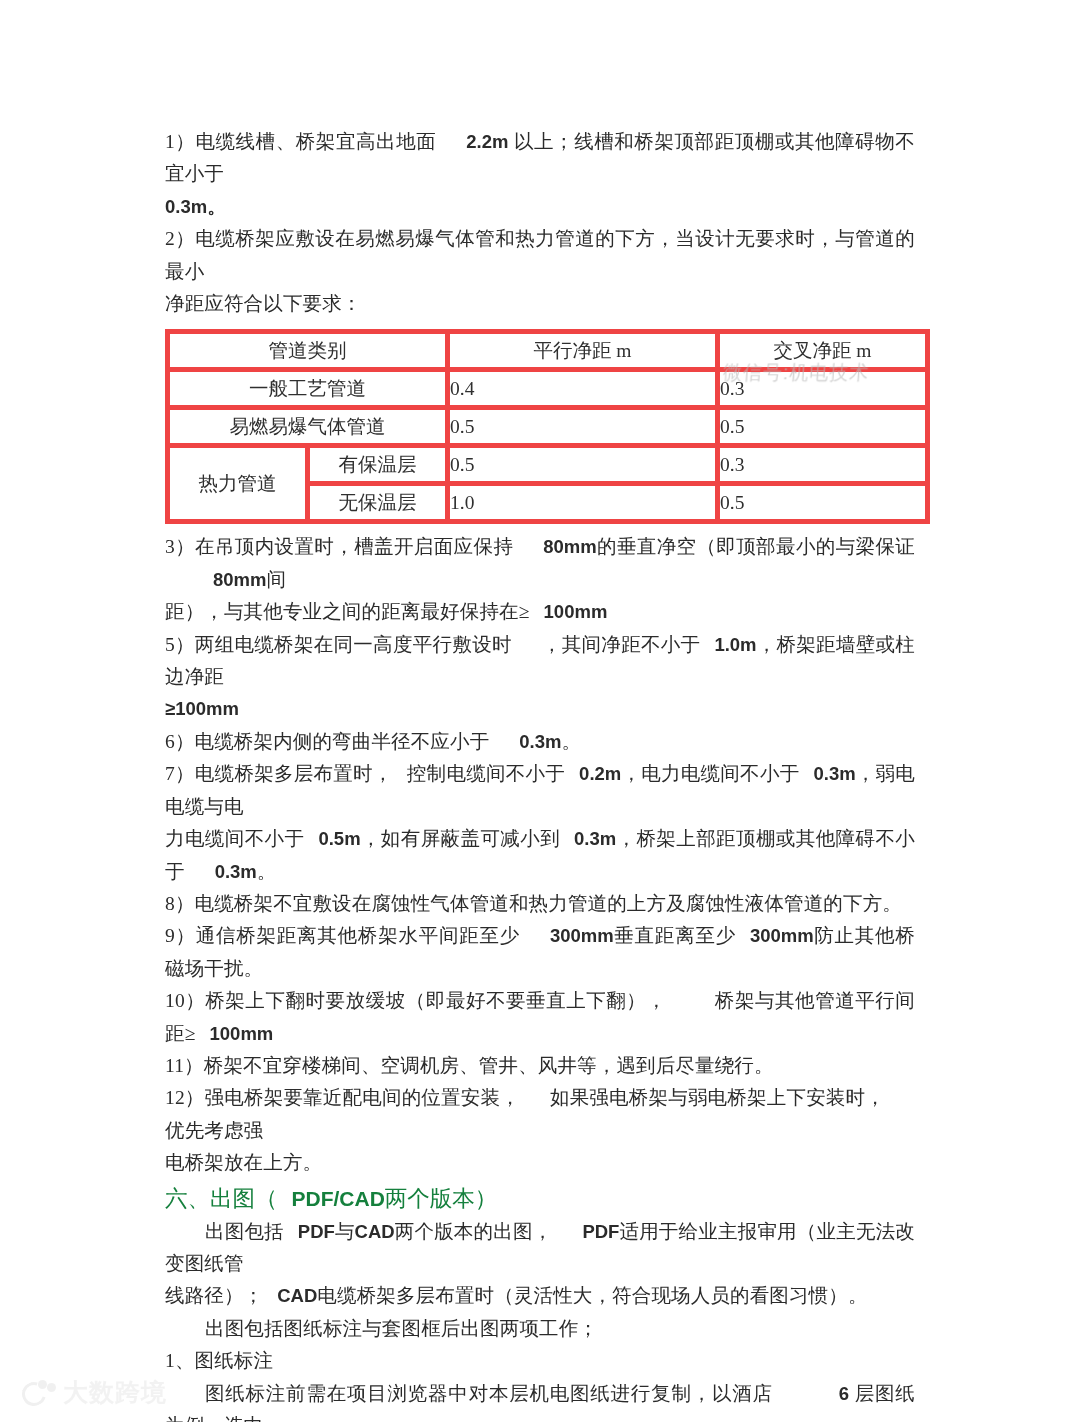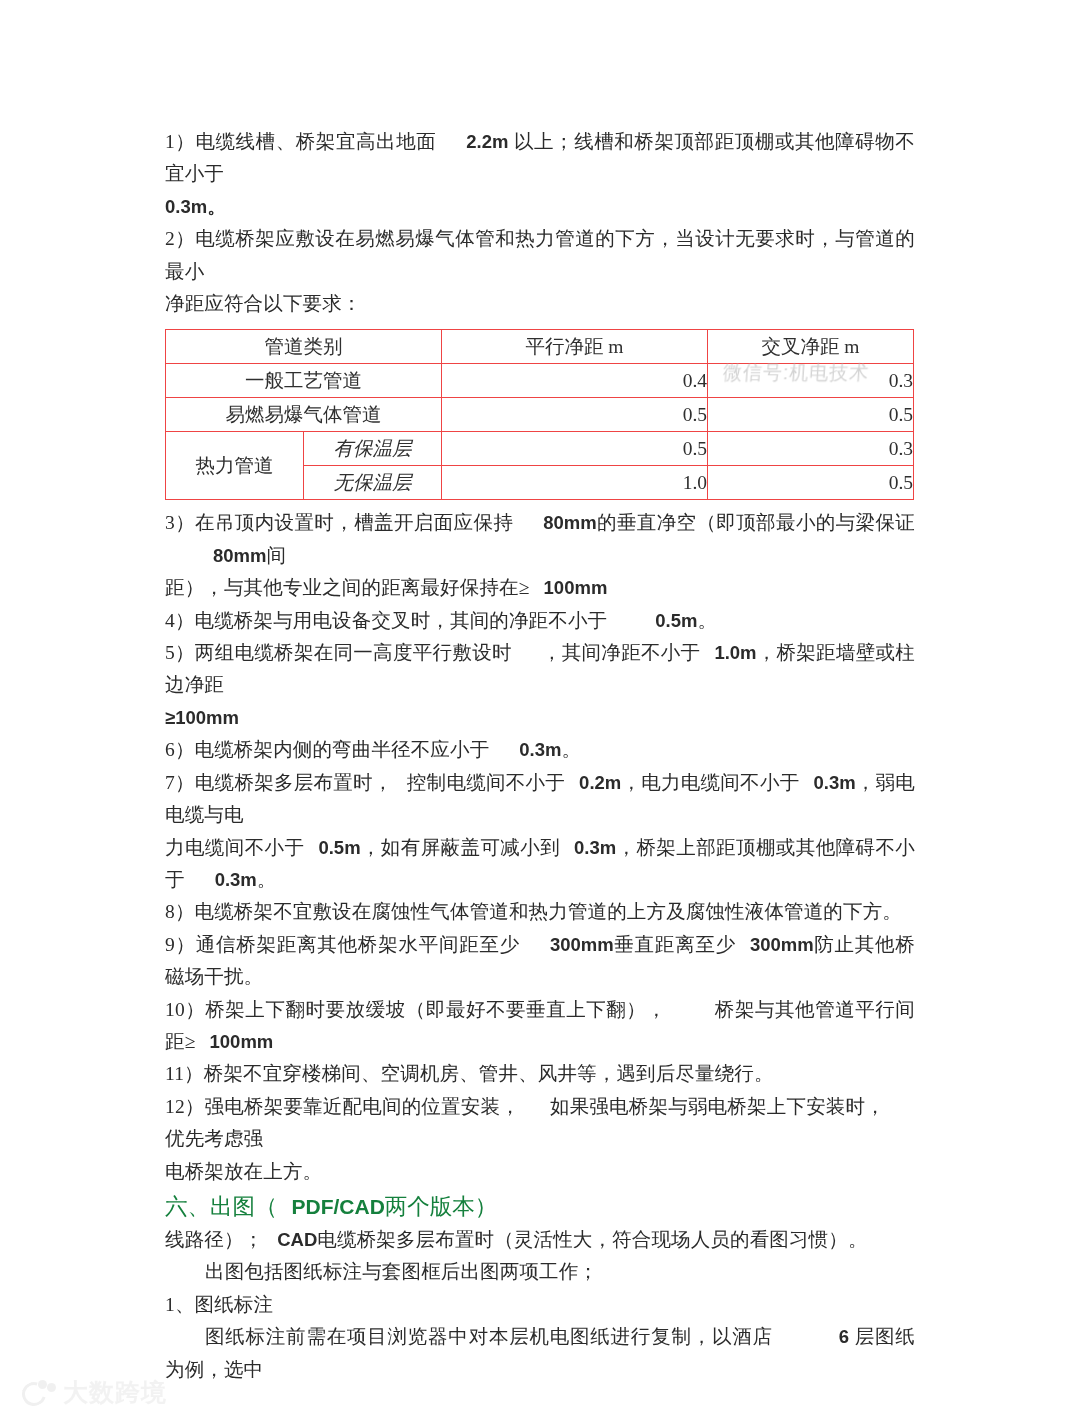--- a/index.html
+++ b/index.html
@@ -65,34 +65,34 @@
   .table-wrap {
     margin: 9px 0 7px 0;
     width: 746px;
   }
   table.spec {
     border-collapse: collapse;
     width: 746px;
     table-layout: fixed;
   }
   table.spec td {
-    border: 1px solid #ef4444;
+    border: 5px solid #ef4444;
     height: 33px;
     font-size: 19.5px;
     color: #2f2f2f;
     padding: 0 0 0 0;
     vertical-align: middle;
     background: #fff;
   }
   td.hcenter { text-align: center; }
-  td.vleft { padding-left: 13px; text-align: right; }
+  td.vleft { padding-left: 13px; text-align: left; }
   td.hdr { text-align: center; }
   .col-a { width: 275px; }
   .col-a1 { width: 128px; }
-  .col-a2 { width: 147px; font-style: italic; }
+  .col-a2 { width: 147px; }
   .col-b { width: 265px; }
   .col-c { width: 205px; }
 
   
   .wm-table {
     position: absolute;
     left: 723px;
     top: 360px;
     width: 210px;
     font-family: "Liberation Sans", "DejaVu Sans", sans-serif;
@@ -189,21 +189,20 @@
             <td class="vleft col-b">1.0</td>
             <td class="vleft col-c">0.5</td>
           </tr>
         </tbody>
       </table>
     </div>
 
     <p class="para"><span>3）在吊顶内设置时，槽盖开启面应保持</span><span class="gap-md"></span><span class="lat">80mm</span><span>的垂直净空（即顶部最小的与梁保证</span><span class="gap-lg"></span><span class="lat">80mm</span><span>间</span></p>
     <p class="para"><span>距），与其他专业之间的距离最好保持在≥</span><span class="gap-sm"></span><span class="lat">100mm</span></p>
 
-    <p class="para"><span>4）电缆桥架与用电设备交叉时，其间的净距不小于</span><span class="gap-lg"></span><span class="lat">0.5m</span><span>。</span></p>
 
     <p class="para"><span>5）两组电缆桥架在同一高度平行敷设时</span><span class="gap-md"></span><span>，其间净距不小于</span><span class="gap-sm"></span><span class="lat">1.0m</span><span>，桥架距墙壁或柱边净距</span></p>
     <p class="para"><span class="lat">≥100mm</span></p>
 
     <p class="para"><span>6）电缆桥架内侧的弯曲半径不应小于</span><span class="gap-md"></span><span class="lat">0.3m</span><span>。</span></p>
 
     <p class="para"><span>7）电缆桥架多层布置时，</span><span class="gap-sm"></span><span>控制电缆间不小于</span><span class="gap-sm"></span><span class="lat">0.2m</span><span>，电力电缆间不小于</span><span class="gap-sm"></span><span class="lat">0.3m</span><span>，弱电电缆与电</span></p>
     <p class="para"><span>力电缆间不小于</span><span class="gap-sm"></span><span class="lat">0.5m</span><span>，如有屏蔽盖可减小到</span><span class="gap-sm"></span><span class="lat">0.3m</span><span>，桥架上部距顶棚或其他障碍不小于</span><span class="gap-md"></span><span class="lat">0.3m</span><span>。</span></p>
 
     <p class="para"><span>8）电缆桥架不宜敷设在腐蚀性气体管道和热力管道的上方及腐蚀性液体管道的下方。</span></p>
@@ -212,20 +211,21 @@
 
     <p class="para"><span>10）桥架上下翻时要放缓坡（即最好不要垂直上下翻），</span><span class="gap-lg"></span><span>桥架与其他管道平行间距≥</span><span class="gap-sm"></span><span class="lat">100mm</span></p>
 
     <p class="para"><span>11）桥架不宜穿楼梯间、空调机房、管井、风井等，遇到后尽量绕行。</span></p>
 
     <p class="para"><span>12）强电桥架要靠近配电间的位置安装，</span><span class="gap-md"></span><span>如果强电桥架与弱电桥架上下安装时，</span><span class="gap-md"></span><span>优先考虑强</span></p>
     <p class="para"><span>电桥架放在上方。</span></p>
 
     <p class="heading"><span>六、出图（</span><span class="gap-sm"></span><span class="lat">PDF/CAD</span><span>两个版本）</span></p>
 
+    <p class="para indent"><span>出图包括</span><span class="gap-sm"></span><span class="lat">PDF</span><span>与</span><span class="lat">CAD</span><span>两个版本的出图，</span><span class="gap-md"></span><span class="lat">PDF</span><span>适用于给业主报审用（业主无法改变图纸管</span></p>
     <p class="para"><span>线路径）；</span><span class="gap-sm"></span><span class="lat">CAD</span><span>电缆桥架多层布置时（灵活性大，符合现场人员的看图习惯）。</span></p>
 
     <p class="para indent"><span>出图包括图纸标注与套图框后出图两项工作；</span></p>
 
     <p class="para"><span>1、图纸标注</span></p>
 
     <p class="para indent"><span>图纸标注前需在项目浏览器中对本层机电图纸进行复制，以酒店</span><span class="gap-xl"></span><span class="lat">6</span> <span>层图纸为例，选中</span></p>
 
   </div>
 

